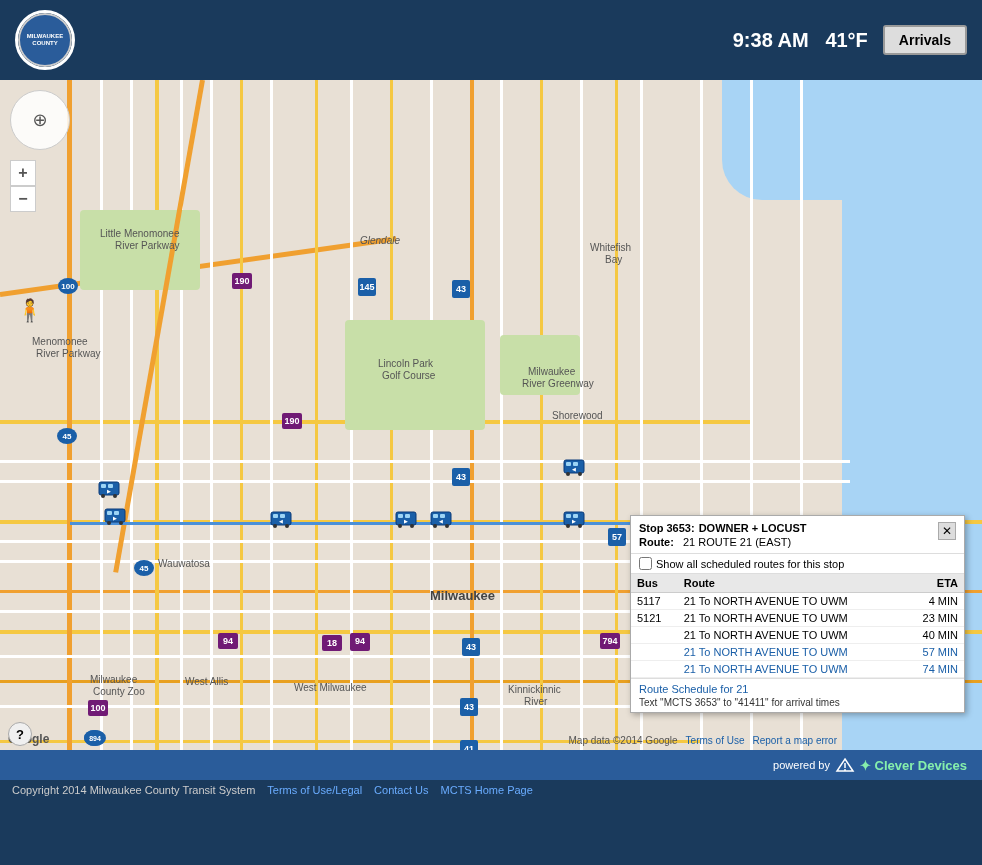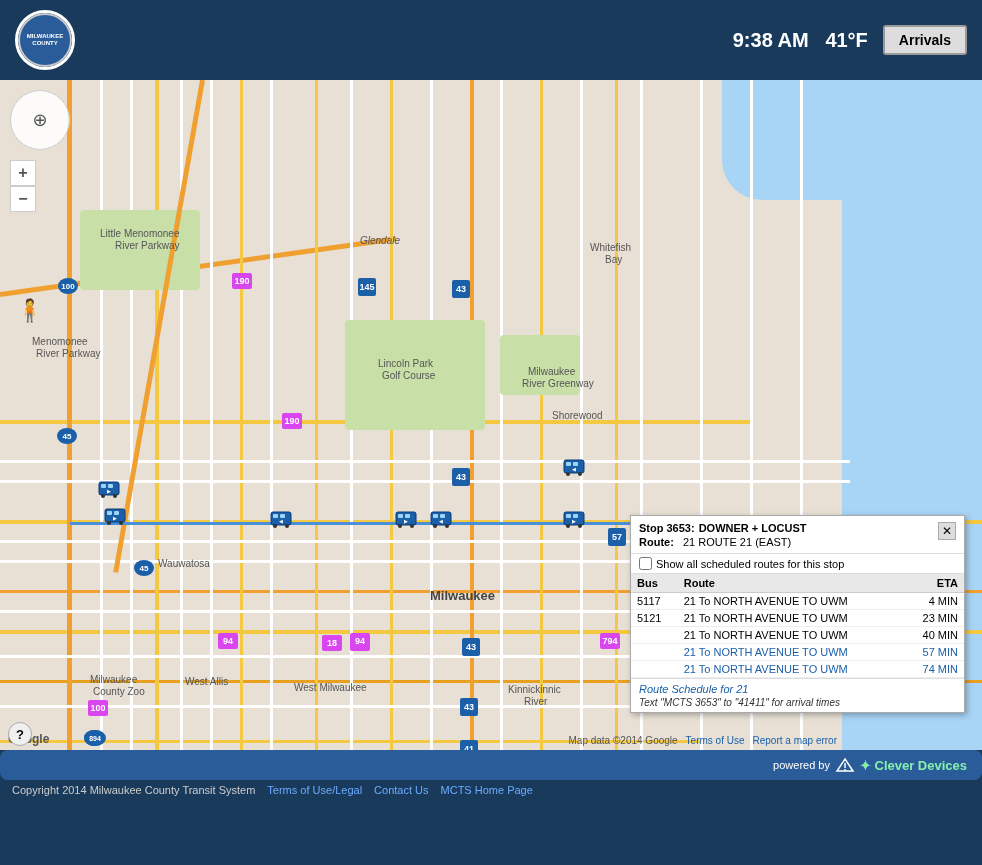--- a/index.html
+++ b/index.html
@@ -309,21 +309,20 @@
     #arrivals-table td:last-child {
       text-align: right;
     }
     .arrival-link {
       color: #1a5fa8;
       text-decoration: none;
     }
     #popup-footer {
       padding: 4px 8px;
       border-top: 1px solid #ddd;
-      font-style: italic;
     }
     #route-schedule-link {
       color: #1a5fa8;
       font-size: 11px;
       text-decoration: none;
     }
     #sms-info {
       font-size: 10px;
       color: #333;
       margin-top: 2px;
@@ -377,21 +376,20 @@
       justify-content: center;
     }
     #footer-top {
       background: #2a5c9a;
       height: 40px;
       display: flex;
       align-items: center;
       justify-content: flex-end;
       padding: 0 15px;
       gap: 10px;
-      border-radius: 8px;
     }
     #powered-by {
       color: white;
       font-size: 11px;
       display: flex;
       align-items: center;
       gap: 5px;
     }
     #clever-logo {
       color: #86efac;
@@ -451,21 +449,21 @@
       color: white;
       font-size: 8px;
       display: flex; align-items: center; justify-content: center;
       font-weight: bold;
     }
     .highway-shield-green {
       position: absolute;
       z-index: 7;
       width: 20px; height: 16px;
       border-radius: 2px;
-      background: #d946ef;
+      background: #701a75;
       color: white;
       font-size: 9px;
       display: flex; align-items: center; justify-content: center;
       font-weight: bold;
     }
 
     
     .park-area {
       position: absolute;
       background: #c8dfa8;

